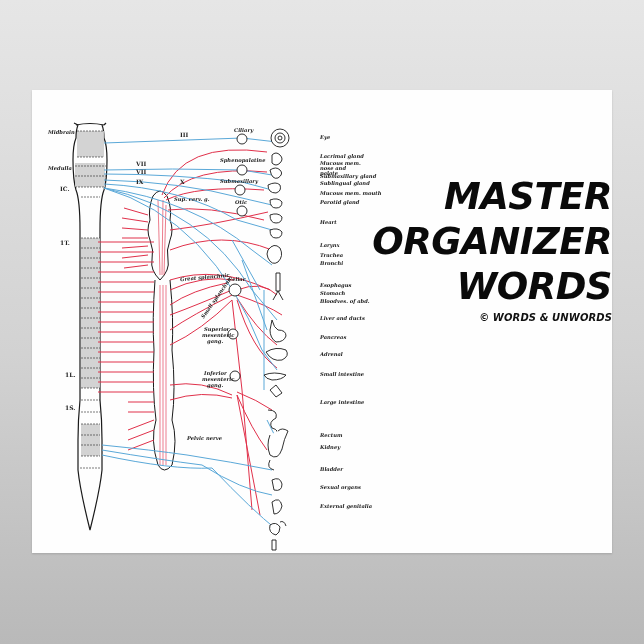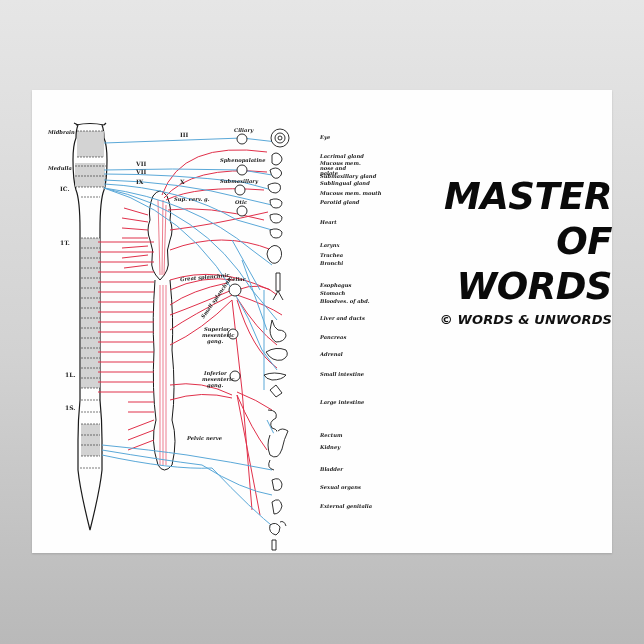--- a/index.html
+++ b/index.html
@@ -23,21 +23,21 @@
   .lbl.up { font-style: normal; font-size: 6px; }
   .title-block {
     position: absolute; left: 330px; top: 84px; width: 250px; text-align: right; font-style: italic;
   }
   .title-line {
     font-family: "DejaVu Sans", sans-serif; font-weight: bold; color: #0a0a0a;
     font-size: 37px; line-height: 45px; letter-spacing: -0.5px; display: block;
   }
   .copyright {
     font-family: "DejaVu Sans", sans-serif; font-weight: bold; color: #111;
-    font-size: 13px; margin-top: 3px; display: block; letter-spacing: 0.1px;
+    font-size: 10px; margin-top: 3px; display: block; letter-spacing: 0.1px;
   }
 </style>
 </head>
 <body>
 
 <div class="poster">
 
   <div class="diagram">
     <svg width="340" height="463" viewBox="0 0 340 463">
 
@@ -255,17 +255,17 @@
     <span class="lbl" style="left:288px;top:310px;">Large intestine</span>
     <span class="lbl" style="left:288px;top:343px;">Rectum</span>
     <span class="lbl" style="left:288px;top:355px;">Kidney</span>
     <span class="lbl" style="left:288px;top:377px;">Bladder</span>
     <span class="lbl" style="left:288px;top:395px;">Sexual organs</span>
     <span class="lbl" style="left:288px;top:414px;">External genitalia</span>
   </div>
 
   <div class="title-block">
     <span class="title-line">MASTER</span>
-    <span class="title-line">OF</span>
+    <span class="title-line">ORGANIZER</span>
     <span class="title-line">WORDS</span>
     <span class="copyright">© WORDS &amp; UNWORDS</span>
   </div>
 </div>
 
 </body></html>

